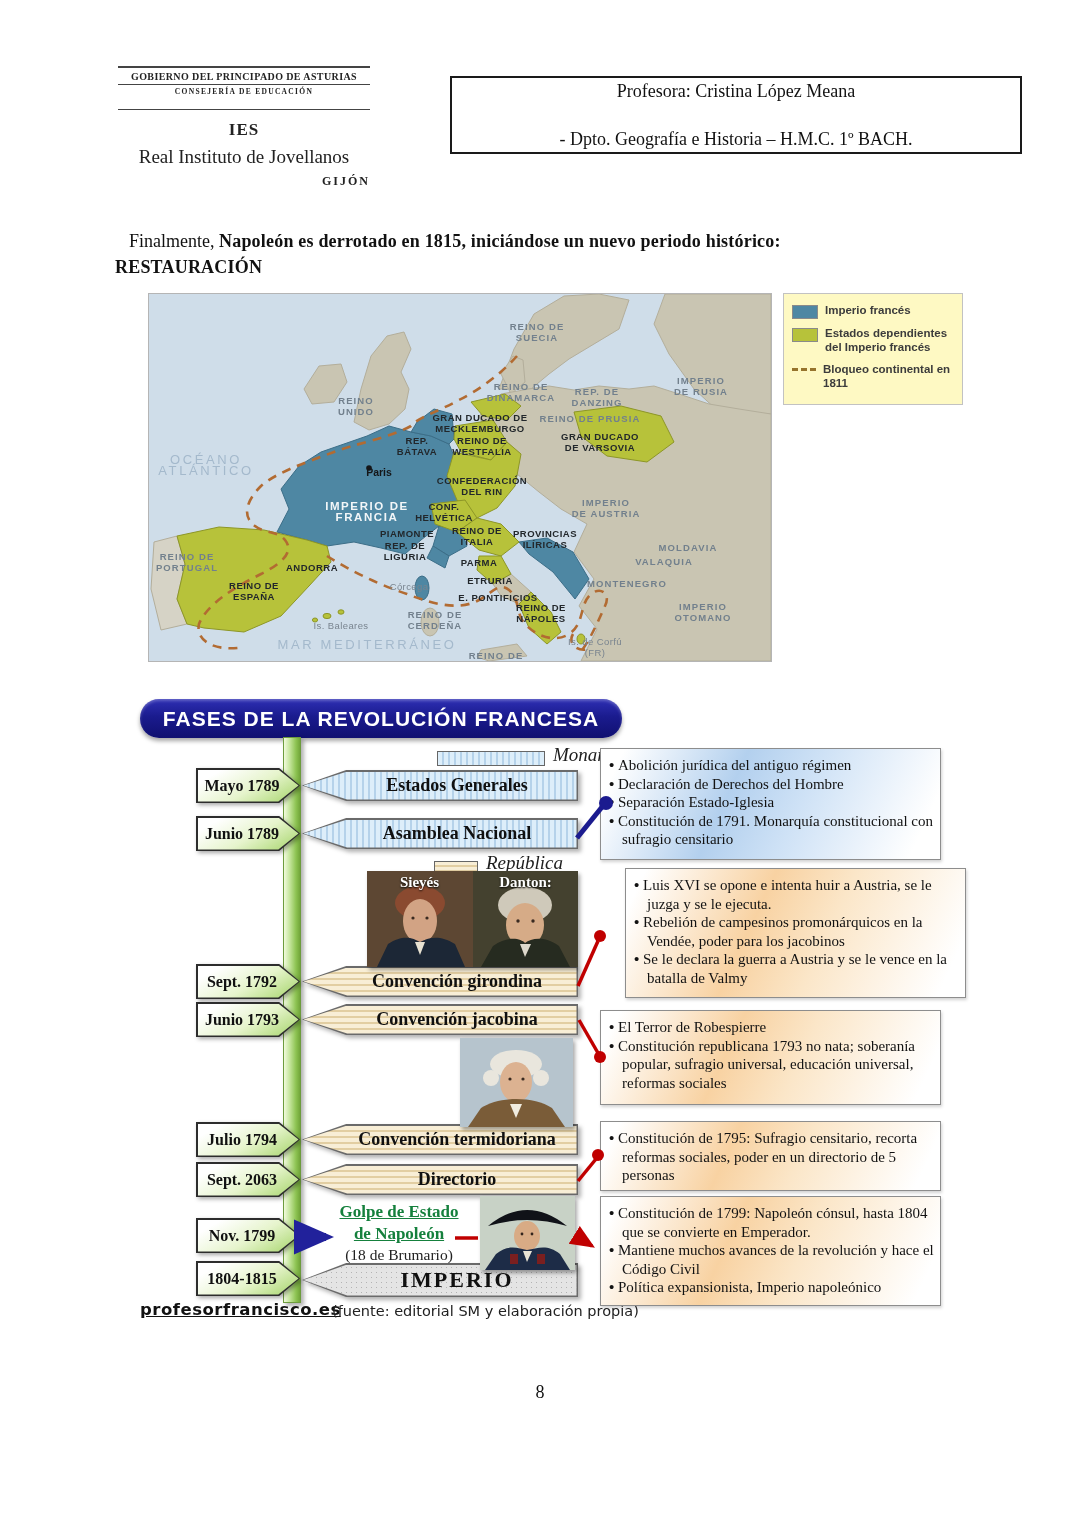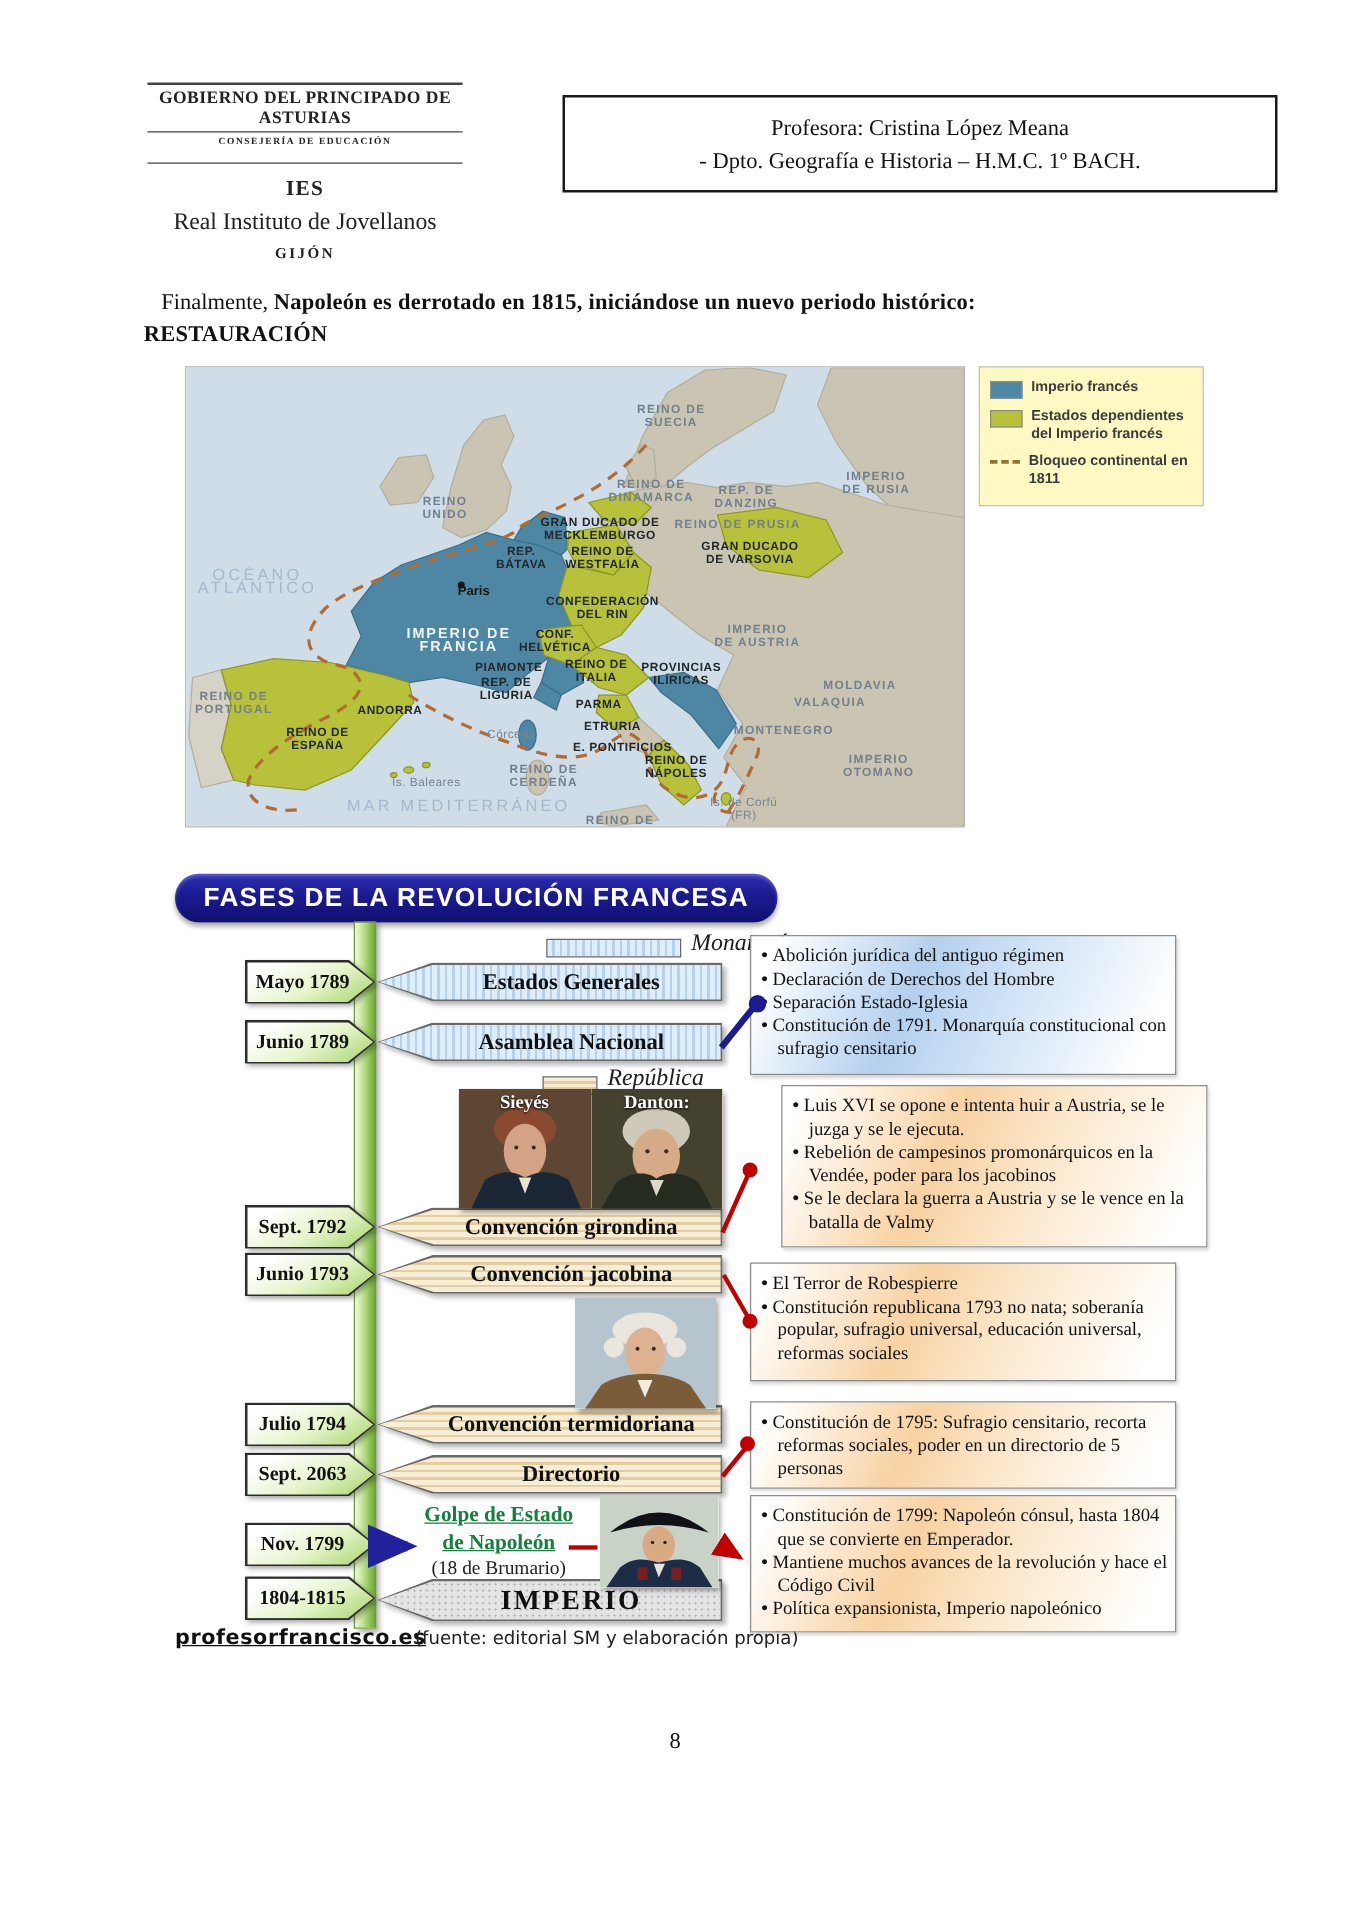--- a/index.html
+++ b/index.html
@@ -2,28 +2,28 @@
 <html><head>
 <meta charset="utf-8">
 <style>
   html,body{margin:0;padding:0;background:#e8e8e8;}
   .page{position:relative;width:1080px;height:1527px;margin:0 auto;background:#ffffff;
         font-family:"Liberation Serif",serif;overflow:hidden;}
 
   
   .logo-block{position:absolute;left:118px;top:66px;width:252px;text-align:center;color:#222;}
   .logo-gov{border-top:2px solid #444;border-bottom:1px solid #444;padding:3px 0 2px;
-            font-size:14px;font-weight:bold;letter-spacing:.4px;}
+            font-size:10px;font-weight:bold;letter-spacing:.4px;}
   .logo-dep{border-bottom:1px solid #444;padding:2px 0 13px;font-size:7.5px;letter-spacing:1.3px;font-weight:bold;}
   .logo-ies{margin-top:10px;font-size:17px;font-weight:bold;letter-spacing:1px;}
   .logo-school{margin-top:6px;font-size:19px;}
-  .logo-city{margin-top:6px;font-size:12px;font-weight:bold;letter-spacing:2px;}
+  .logo-city{margin-top:6px;font-size:12px;font-weight:bold;letter-spacing:2px;text-align:right;}
 
   .prof-box{position:absolute;left:450px;top:76px;width:568px;height:74px;border:2px solid #1a1a1a;
-            display:flex;flex-direction:column;align-items:center;justify-content:center;
+            display:flex;flex-direction:column;align-items:center;justify-content:space-between;
             font-size:18px;line-height:1.45;color:#111;text-align:center;}
 
   .intro{position:absolute;left:115px;top:210px;width:852px;font-size:18px;line-height:1.45;
          color:#111;text-align:justify;}
   .intro b{letter-spacing:.2px;font-family:Liberation Serif, serif;}
 
   
   .map-wrap{position:absolute;left:148px;top:293px;width:622px;height:367px;border:1px solid #b5b5b5;}
   .map-wrap svg{display:block;}
   .mlbl{font-family:"Liberation Sans",sans-serif;}

